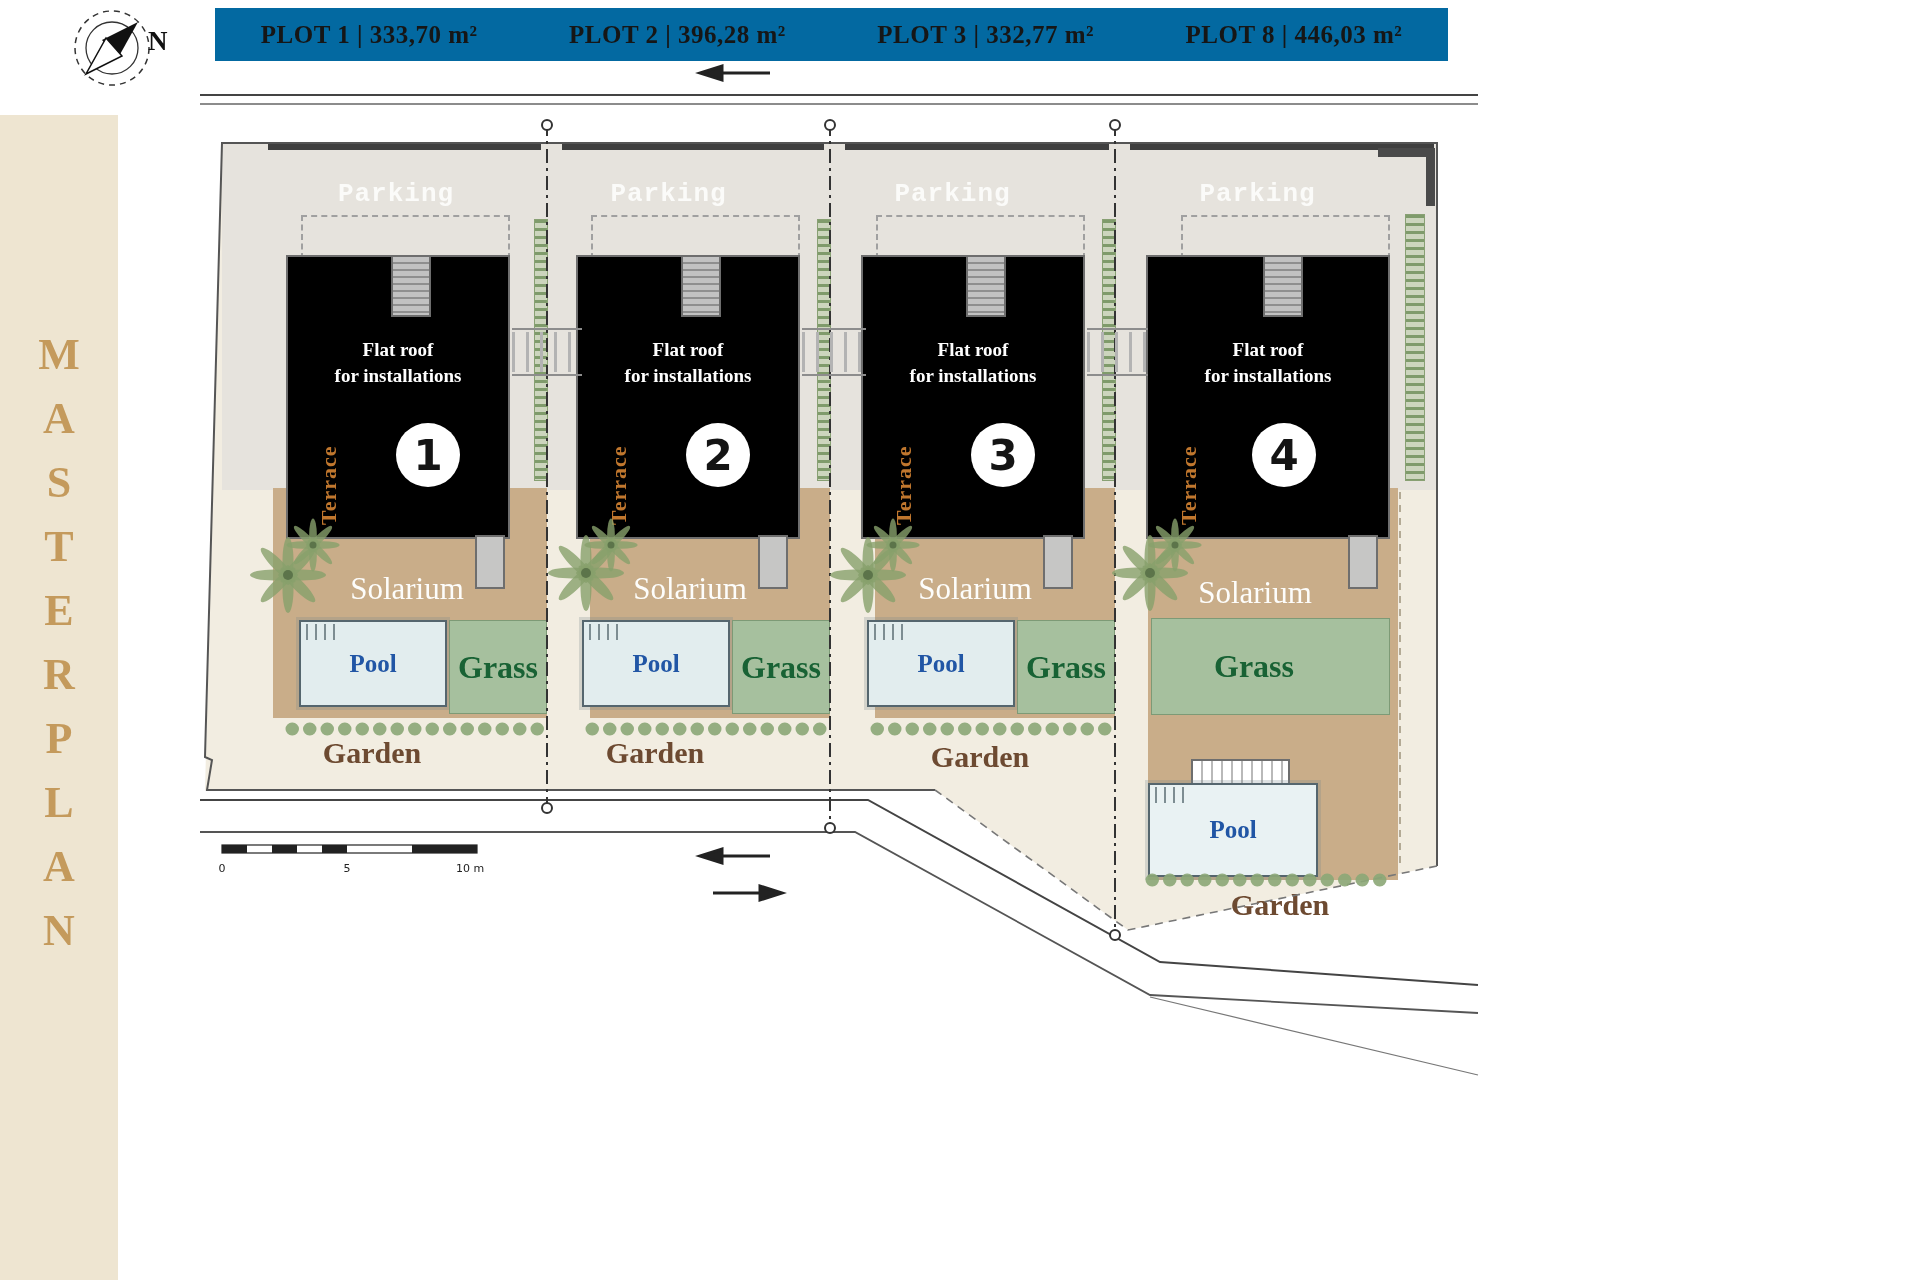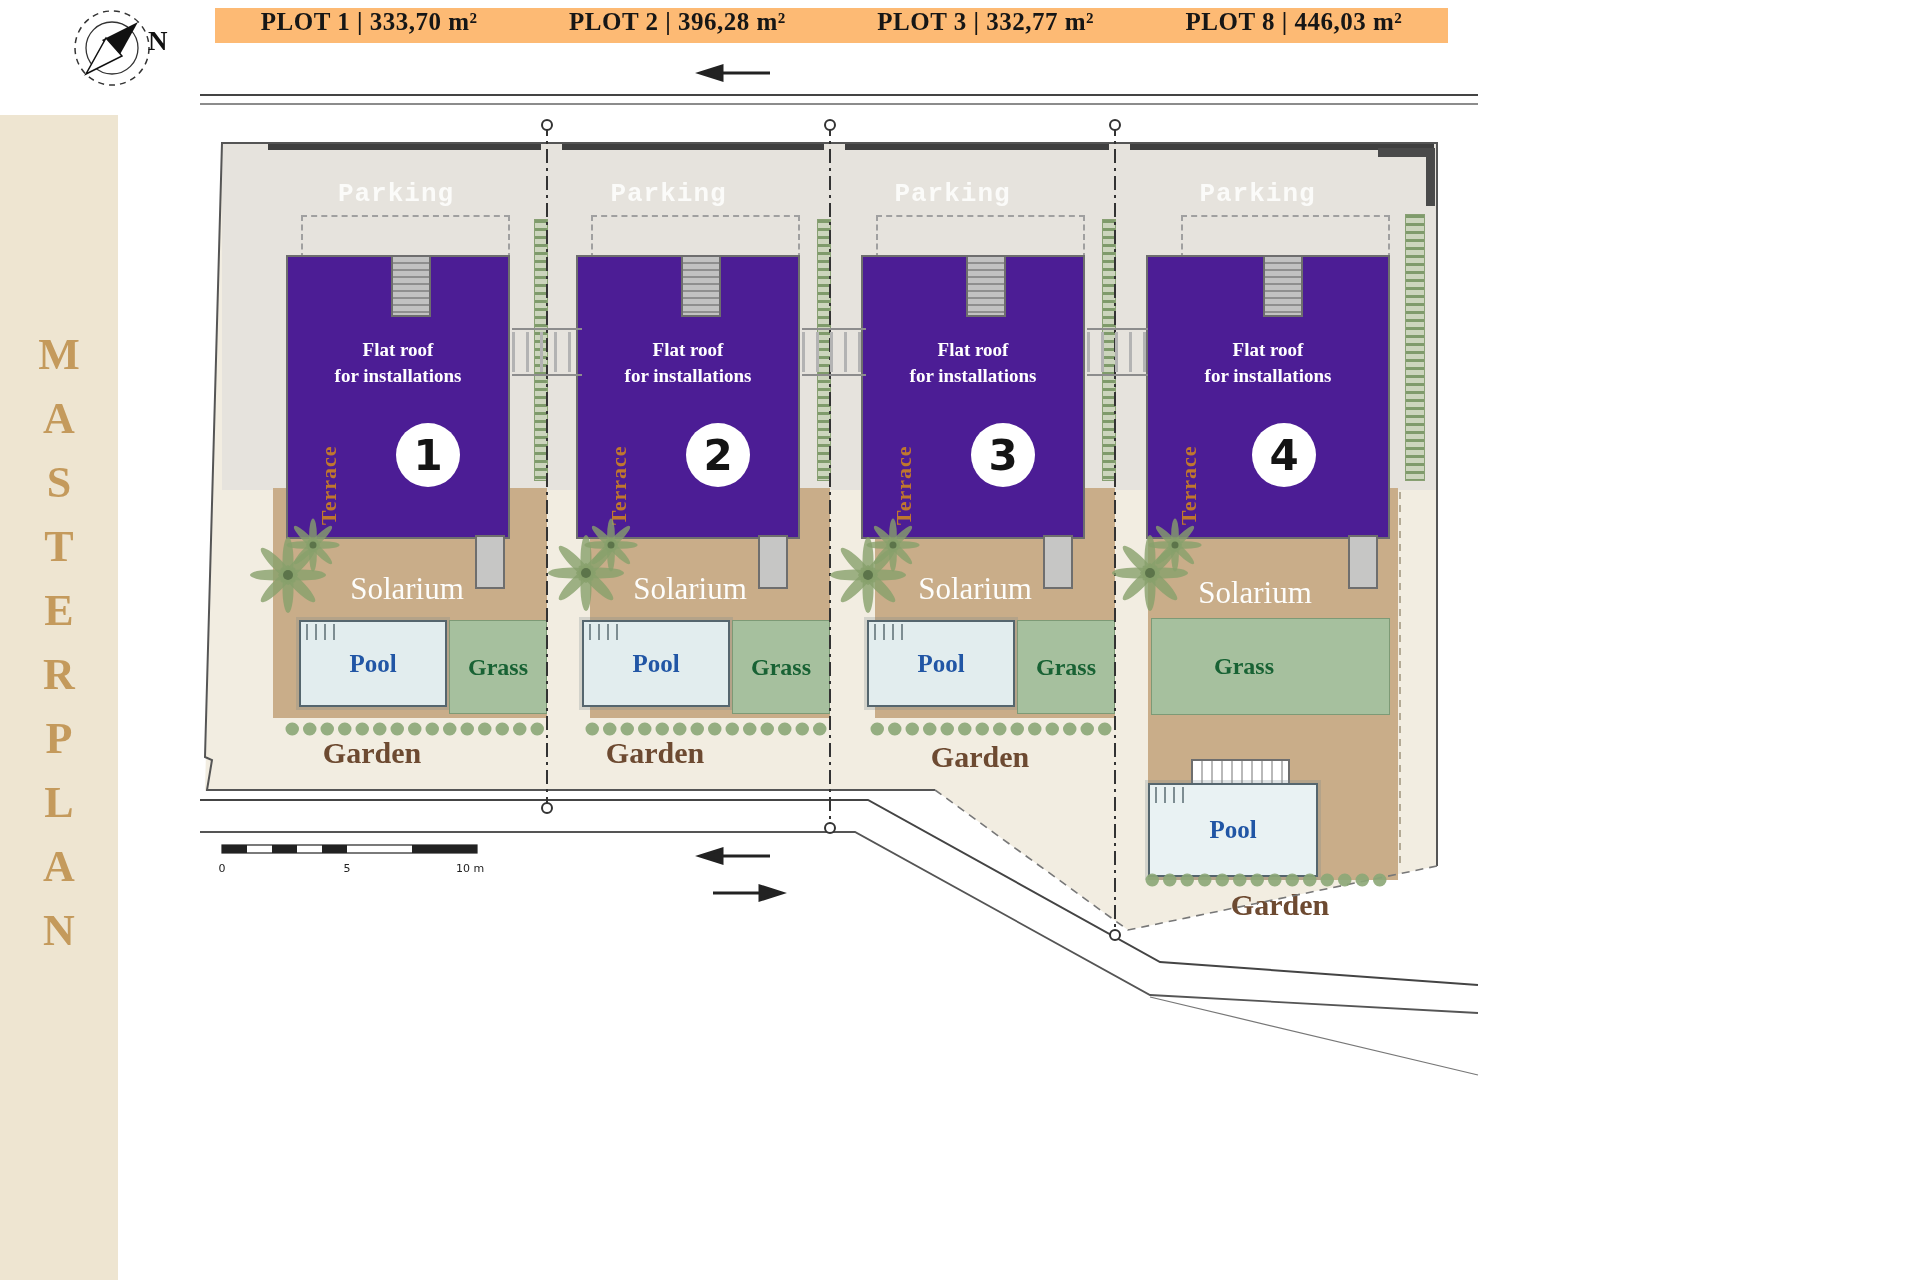--- a/index.html
+++ b/index.html
@@ -5,22 +5,22 @@
   html,body{margin:0;padding:0;background:#fff;}
   .canvas{position:relative;width:1920px;height:1280px;overflow:hidden;background:#fff;
           font-family:"Liberation Serif",serif;}
   svg{position:absolute;left:0;top:0;pointer-events:none;}
   
   .sidebar{position:absolute;left:0;top:115px;width:118px;height:1165px;background:#eee5d1;}
   .sidebar-title{position:absolute;left:50%;top:215px;transform:translateX(-50%);
       writing-mode:vertical-lr;text-orientation:upright;color:#c49a5c;font-weight:bold;
       font-size:44px;letter-spacing:15px;white-space:nowrap;}
   
-  .header-bar{position:absolute;left:215px;top:8px;width:1233px;height:35px;background:#fdba74;
-      display:flex;align-items:flex-start;}
+  .header-bar{position:absolute;left:215px;top:8px;width:1233px;height:53px;background:#0369a1;
+      display:flex;align-items:center;}
   .header-cell{flex:1;text-align:center;font-weight:bold;font-size:25px;color:#161616;letter-spacing:.5px;}
   
   .gray-band{position:absolute;left:222px;top:143px;width:1215px;height:347px;background:#e6e3dd;}
   .right-hedge{position:absolute;left:1406px;top:215px;width:18px;height:265px;
       background:repeating-linear-gradient(to bottom,#7f9b6b 0 3px,#ccd5bd 3px 8px);outline:1px solid #88a073;}
   
   .plot{position:absolute;top:143px;}
   #plot1{left:205px;width:342px;height:647px;}
   #plot2{left:547px;width:283px;height:647px;}
   #plot3{left:830px;width:285px;height:647px;}
@@ -31,21 +31,21 @@
       font-weight:bold;font-size:26px;letter-spacing:1px;font-family:Liberation Mono, monospace;}
   #plot1 .parking-label{left:40px;right:0;}
   .parking-box{position:absolute;top:72px;right:30px;width:205px;height:97px;border:2px dashed #a0a0a0;}
   #plot1 .parking-box{right:37px;}
   #plot4 .parking-box{right:50px;}
   .side-hedge{position:absolute;right:0;top:77px;width:12px;height:260px;
       background:repeating-linear-gradient(to bottom,#7f9b6b 0 3px,#ccd5bd 3px 8px);outline:1px solid #88a073;}
   .solarium{position:absolute;right:0;top:345px;width:240px;height:230px;background:#c9ad89;}
   #plot1 .solarium{width:274px;}
   #plot4 .solarium{right:42px;width:250px;height:392px;}
-  .building{position:absolute;top:112px;right:30px;width:220px;height:280px;background:#4c1d95;
+  .building{position:absolute;top:112px;right:30px;width:220px;height:280px;background:#000000;
       border:2px solid #6e6e6e;text-decoration:underline;}
   #plot1 .building{right:37px;}
   #plot4 .building{right:50px;width:240px;}
   .building-ext{position:absolute;top:392px;right:42px;width:26px;height:50px;background:#c6c6c5;
       border:2px solid #6e6e6e;}
   #plot4 .building-ext{right:62px;}
   .stairs{position:absolute;top:-2px;left:103px;width:36px;height:58px;border:2px solid #6e6e6e;
       background:repeating-linear-gradient(to bottom,#c2c2c2 0 5px,#8f8f8f 5px 7px);}
   #plot4 .stairs{left:115px;}
   .flatroof{position:absolute;top:80px;left:8px;right:8px;text-align:center;color:#fff;
@@ -65,21 +65,21 @@
   .pool-steps{position:absolute;left:5px;top:2px;width:30px;height:16px;
       background:repeating-linear-gradient(to right,#7d8d92 0 2px,transparent 2px 9px);}
   .pool-label{position:absolute;inset:0;display:flex;align-items:center;justify-content:center;
       color:#2156a5;font-weight:bold;font-size:25px;}
   .pool4-deck{position:absolute;right:150px;top:616px;width:95px;height:26px;border:2px solid #6e6e6e;
       background:repeating-linear-gradient(to right,#fff 0 8px,#b9b9b9 8px 10px);}
   .grass{position:absolute;right:0;top:477px;width:96px;height:92px;background:#a6c09e;
       border:1px solid #7d9a76;}
   #plot4 .grass{right:50px;width:237px;top:475px;height:95px;}
   .grass-label{position:absolute;inset:0;display:flex;align-items:center;justify-content:center;
-      color:#186234;font-weight:bold;font-size:24px;}
+      color:#186234;font-weight:bold;font-size:32px;}
   #plot4 .grass-label{justify-content:flex-start;padding-left:62px;}
   .garden-label{position:absolute;top:593px;right:95px;width:160px;text-align:center;color:#6d4a31;
       font-weight:bold;font-size:30px;}
   #plot3 .garden-label{right:55px;top:597px;}
   #plot4 .garden-label{top:745px;right:80px;}
 </style>
 </head>
 <body>
 
 <div class="canvas">

